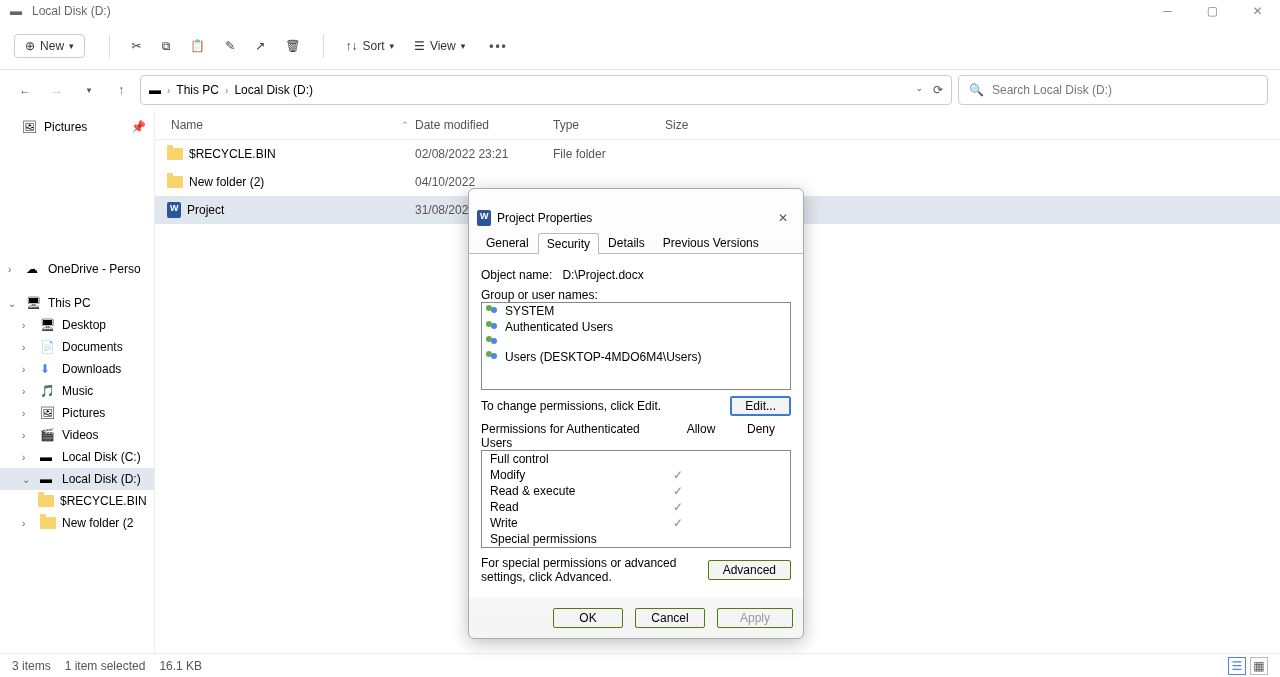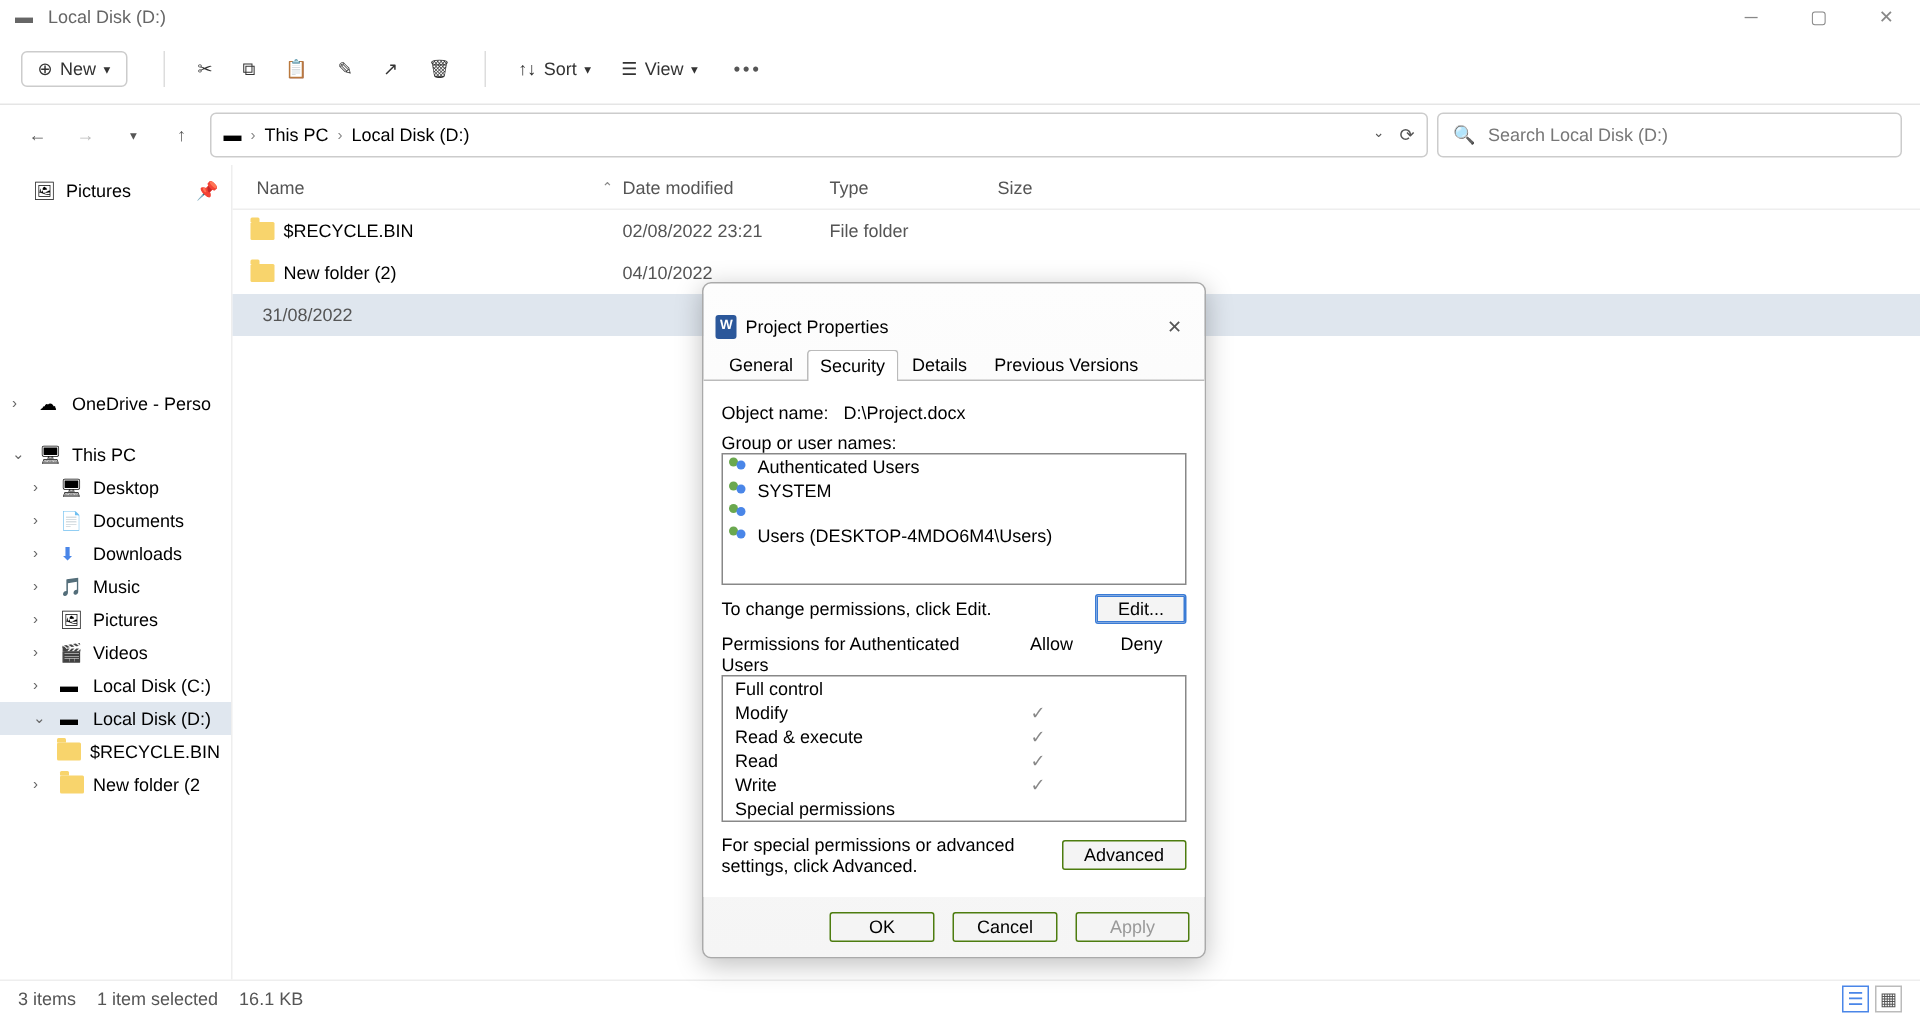--- a/index.html
+++ b/index.html
@@ -67,21 +67,21 @@
 .dlg-row { display:flex; gap:10px; margin:6px 0;align-items:flex-end; }
 .groupbox { border:1px solid #888; height:88px; overflow:auto; font-size:12px; }
 .gitem { display:flex; align-items:center; gap:5px; padding:1px 4px; }
 .btn { border:1px solid #4d7c0f; background:#f4f4f4; padding:2px 14px; border-radius:2px; font-size:12px; }
 .btn.primary { border:1px solid #3a7bd5; box-shadow:0 0 0 1px #3a7bd5 inset; }
 .perm-head { display:flex; font-size:12px; margin-top:6px; }
 .perm-head .ph1 { flex:1; }
 .perm-head .ph2 { width:60px; text-align:center; }
 .perm-head .ph3 { width:60px; text-align:center; }
 .permbox { border:1px solid #888; }
-.permrow { display:flex; padding:1px 8px; font-size:12px; }
+.permrow { display:flex; padding:1px 8px; font-size:12px;gap:14px; }
 .permrow .pn { flex:1; }
 .permrow .pc { width:60px; text-align:center; color:#888; }
 .dlg-btns { display:flex; justify-content:flex-end; gap:12px; padding:10px; }
 .btn.disabled { color:#999; }
 
 .folder-icon { width:16px; height:12px; background:#f8d46c; border-radius:1px; display:inline-block; position:relative; }
 .folder-icon::before { content:""; position:absolute; top:-3px; left:0; width:6px; height:3px; background:#f8d46c; border-radius:1px 1px 0 0; }
 .word-icon { width:14px; height:16px; background:#2b579a; border-radius:2px; display:inline-block; position:relative; }
 .word-icon::after { content:"W"; color:#fff; font-size:9px; position:absolute; left:3px; top:1px; font-weight:bold; }
 .users-icon { width:14px; height:12px; display:inline-block; position:relative; }
@@ -259,20 +259,24 @@
           <div class="rn">
             <span class="folder-icon"></span>
             <span>New folder (2)</span>
           </div>
           <div style="width:20px;"></div>
           <div class="rd">04/10/2022</div>
           <div class="rt"></div>
           <div class="rs"></div>
         </div>
         <div class="row sel">
+          <div class="rn">
+            <span class="word-icon"></span>
+            <span>Project</span>
+          </div>
           <div style="width:20px;"></div>
           <div class="rd">31/08/2022</div>
           <div class="rt"></div>
           <div class="rs"></div>
         </div>
       </div>
   </div>
 </div>
 
 <div class="statusbar">
@@ -300,25 +304,25 @@
   </div>
   <div class="dlg-body">
     <div class="dlg-row">
       <span>Object name:</span>
       <span>D:\Project.docx</span>
     </div>
     <div style="margin-top:6px;">Group or user names:</div>
     <div class="groupbox" id="groups">
         <div class="gitem">
           <span class="users-icon"></span>
-          <span>Authenticated Users</span>
+          <span>SYSTEM</span>
         </div>
         <div class="gitem">
           <span class="users-icon"></span>
-          <span>SYSTEM</span>
+          <span>Authenticated Users</span>
         </div>
         <div class="gitem">
           <span class="users-icon"></span>
         </div>
         <div class="gitem">
           <span class="users-icon"></span>
           <span>Users (DESKTOP-4MDO6M4\Users)</span>
         </div>
       </div>
     <div class="dlg-row" style="align-items:center;">

